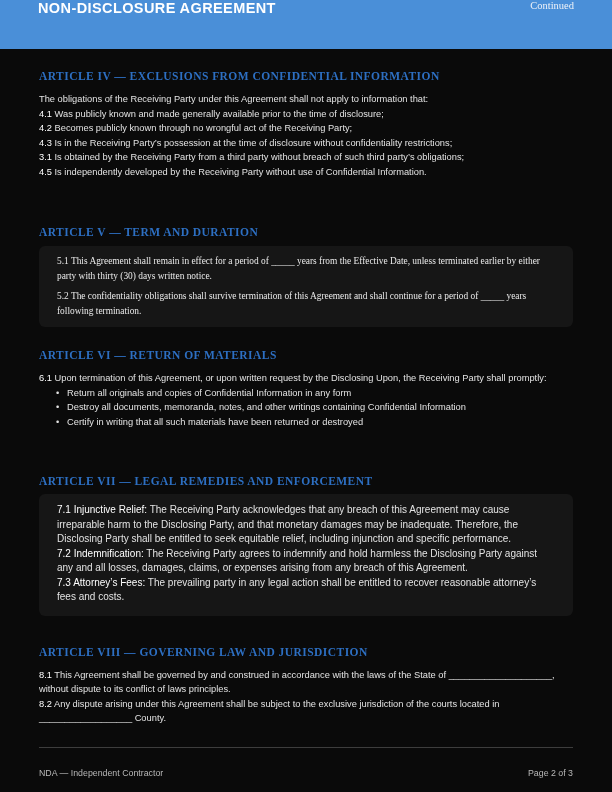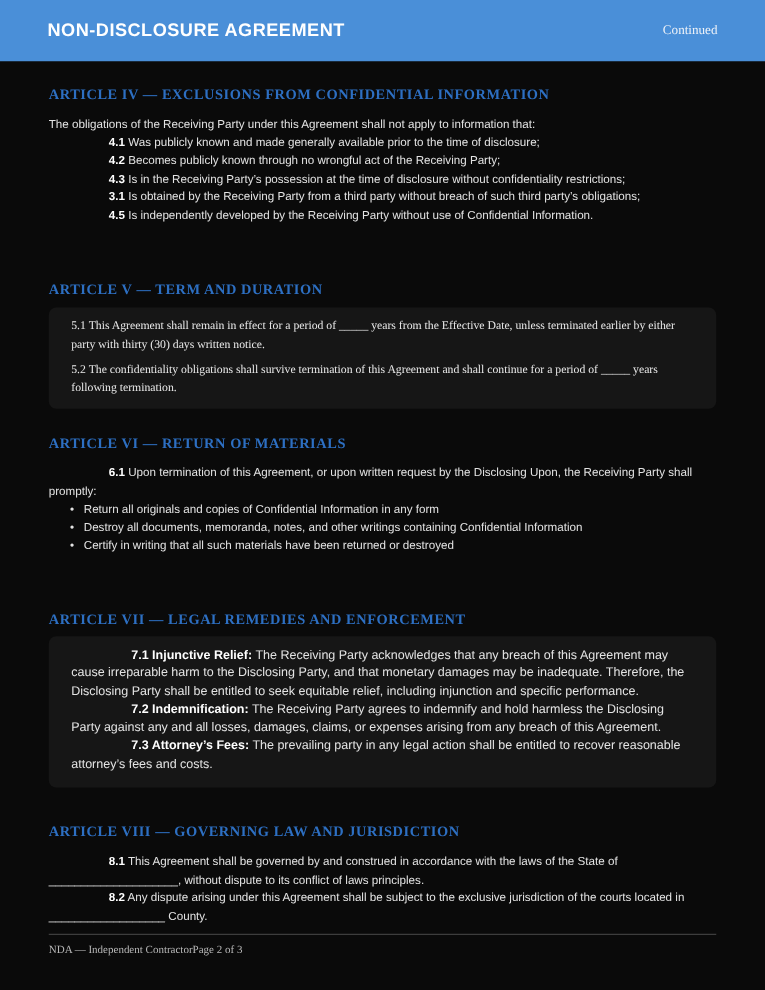--- a/index.html
+++ b/index.html
@@ -8,21 +8,21 @@
     width:612px; height:792px;
     background:var(--page-bg, #0a0a0a);
     font-family:"Liberation Sans", sans-serif;
     overflow:hidden;
     margin:0 auto;
   }
   
   .header {
     height:49px;
     background:var(--header-bg, #4a8fd8);
-    display:flex; align-items:center; justify-content:space-between;
+    display:flex; justify-content:space-between;
     padding:0 38px; box-sizing:border-box;
   }
   .header-title {
     color:#ffffff; font-weight:bold; font-size:14.5px; letter-spacing:.4px;
   }
   .header-continued {
     color:#eef2f8; font-family:"Liberation Serif", serif; font-size:10.5px;margin-left:13px;
   }
   
   .content { padding:0 39px; }
@@ -38,21 +38,21 @@
   .mt-a6 { margin-top:22px; }
   .mt-a7 { margin-top:46px; }
   .mt-a8 { margin-top:30px; }
 
   .para, .clause-line {
     margin:0;
     color:var(--body-text, #e3e3e3);
     font-size:9.3px; line-height:14.5px;
   }
   .para.first { margin-top:9px; }
-  .clause-num, .clause-label { font-weight:bold; color:#ffffff;margin-left:48px; }
+  .clause-num, .clause-label { font-weight:normal; color:#ffffff; }
 
   
   .highlight-box {
     margin-top:7px;
     background:var(--box-bg, #161616);
     border-radius:6px;
     padding:8px 18px 9px 18px;
   }
   .highlight-box.serif p {
     font-family:"Liberation Serif", serif;
@@ -77,23 +77,23 @@
   .bullet-list li .dot {
     position:absolute; left:17px; top:0;
     color:var(--body-text, #e3e3e3);
   }
   .bullet-list li .dot::before { content:"\2022"; }
 
   
   .footer {
     position:absolute; left:39px; right:39px; top:747px;
     border-top:1px solid #3d3d3d;
-    padding-top:6px;
-    display:flex; 
-    font-family:Liberation Serif, serif;
+    padding-top:20px;
+    display:flex; justify-content:space-between;
+    font-family:Liberation Sans, sans-serif;
     font-size:8.8px;
     color:var(--footer-text, #b8b8b8);
   }
 </style>
 </head>
 <body>
 
 <div class="page">
 
   <div class="header">

